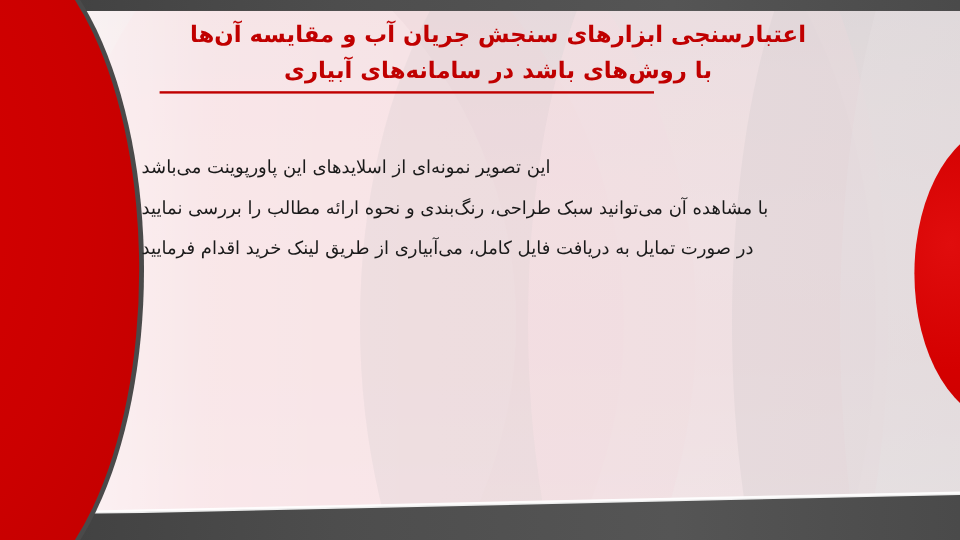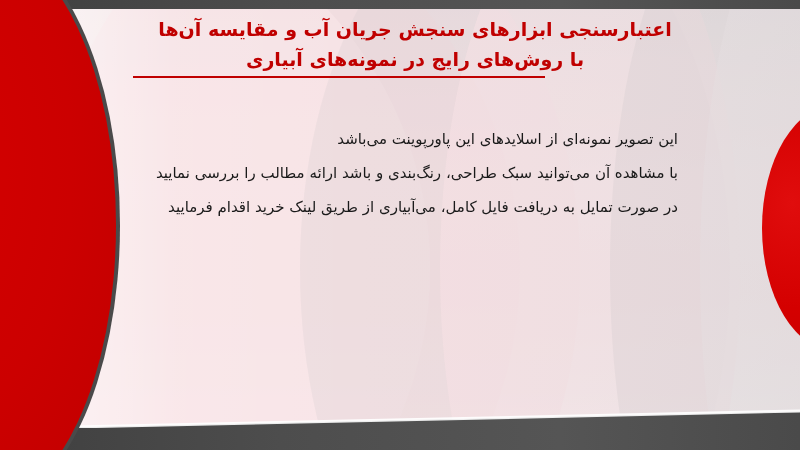--- a/index.html
+++ b/index.html
@@ -144,21 +144,21 @@
     height: 2px;
     background: #c00000;
   }
 
   
   #body-block {
     position: absolute;
     right: 122px;
     top: 122px;
     width: 560px;
-    text-align: right;
+    text-align: left;
     direction: rtl;
   }
   .body-line {
     color: #1a1a1a;
     font-size: 15px;
     font-weight: normal;
     line-height: 34px;
     white-space: nowrap;
   }
 </style>
@@ -186,23 +186,23 @@
 
   <div id="left-shape-wrap">
     <div id="left-shape-border"></div>
     <div id="left-shape-fill"></div>
   </div>
 
   <div id="right-shape"></div>
 
   <div id="title-block">
     <div class="title-line">اعتبارسنجی ابزارهای سنجش جریان آب و مقایسه آن‌ها</div>
-    <div class="title-line">با روش‌های رایج در نمونه‌های آبیاری</div>
+    <div class="title-line">با روش‌های باشد در سامانه‌های آبیاری</div>
   </div>
   <div id="title-underline"></div>
 
   <div id="body-block">
     <div class="body-line">این تصویر نمونه‌ای از اسلایدهای این پاورپوینت می‌باشد</div>
-    <div class="body-line">با مشاهده آن می‌توانید سبک طراحی، رنگ‌بندی و باشد ارائه مطالب را بررسی نمایید</div>
+    <div class="body-line">با مشاهده آن می‌توانید سبک طراحی، رنگ‌بندی و نحوه ارائه مطالب را بررسی نمایید</div>
     <div class="body-line">در صورت تمایل به دریافت فایل کامل، می‌آبیاری از طریق لینک خرید اقدام فرمایید</div>
   </div>
 
 </div>
 
 </body></html>

